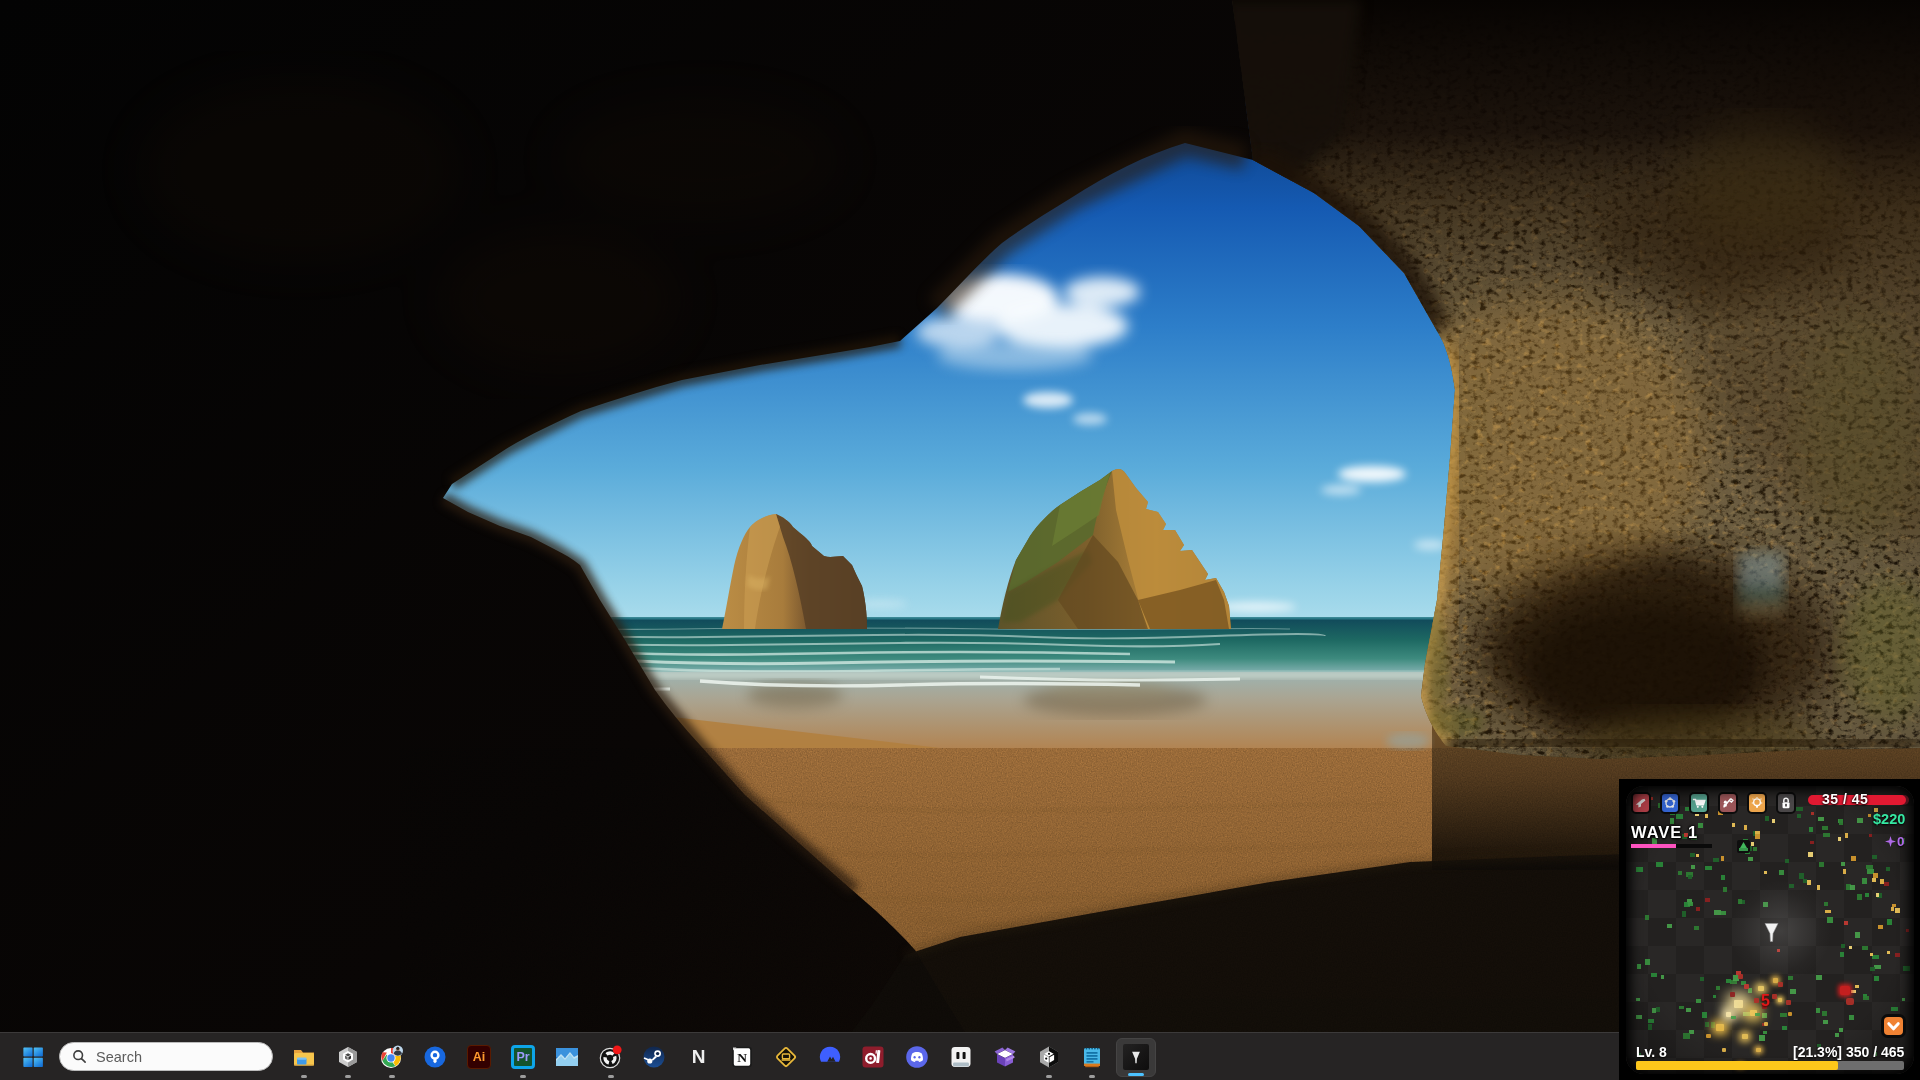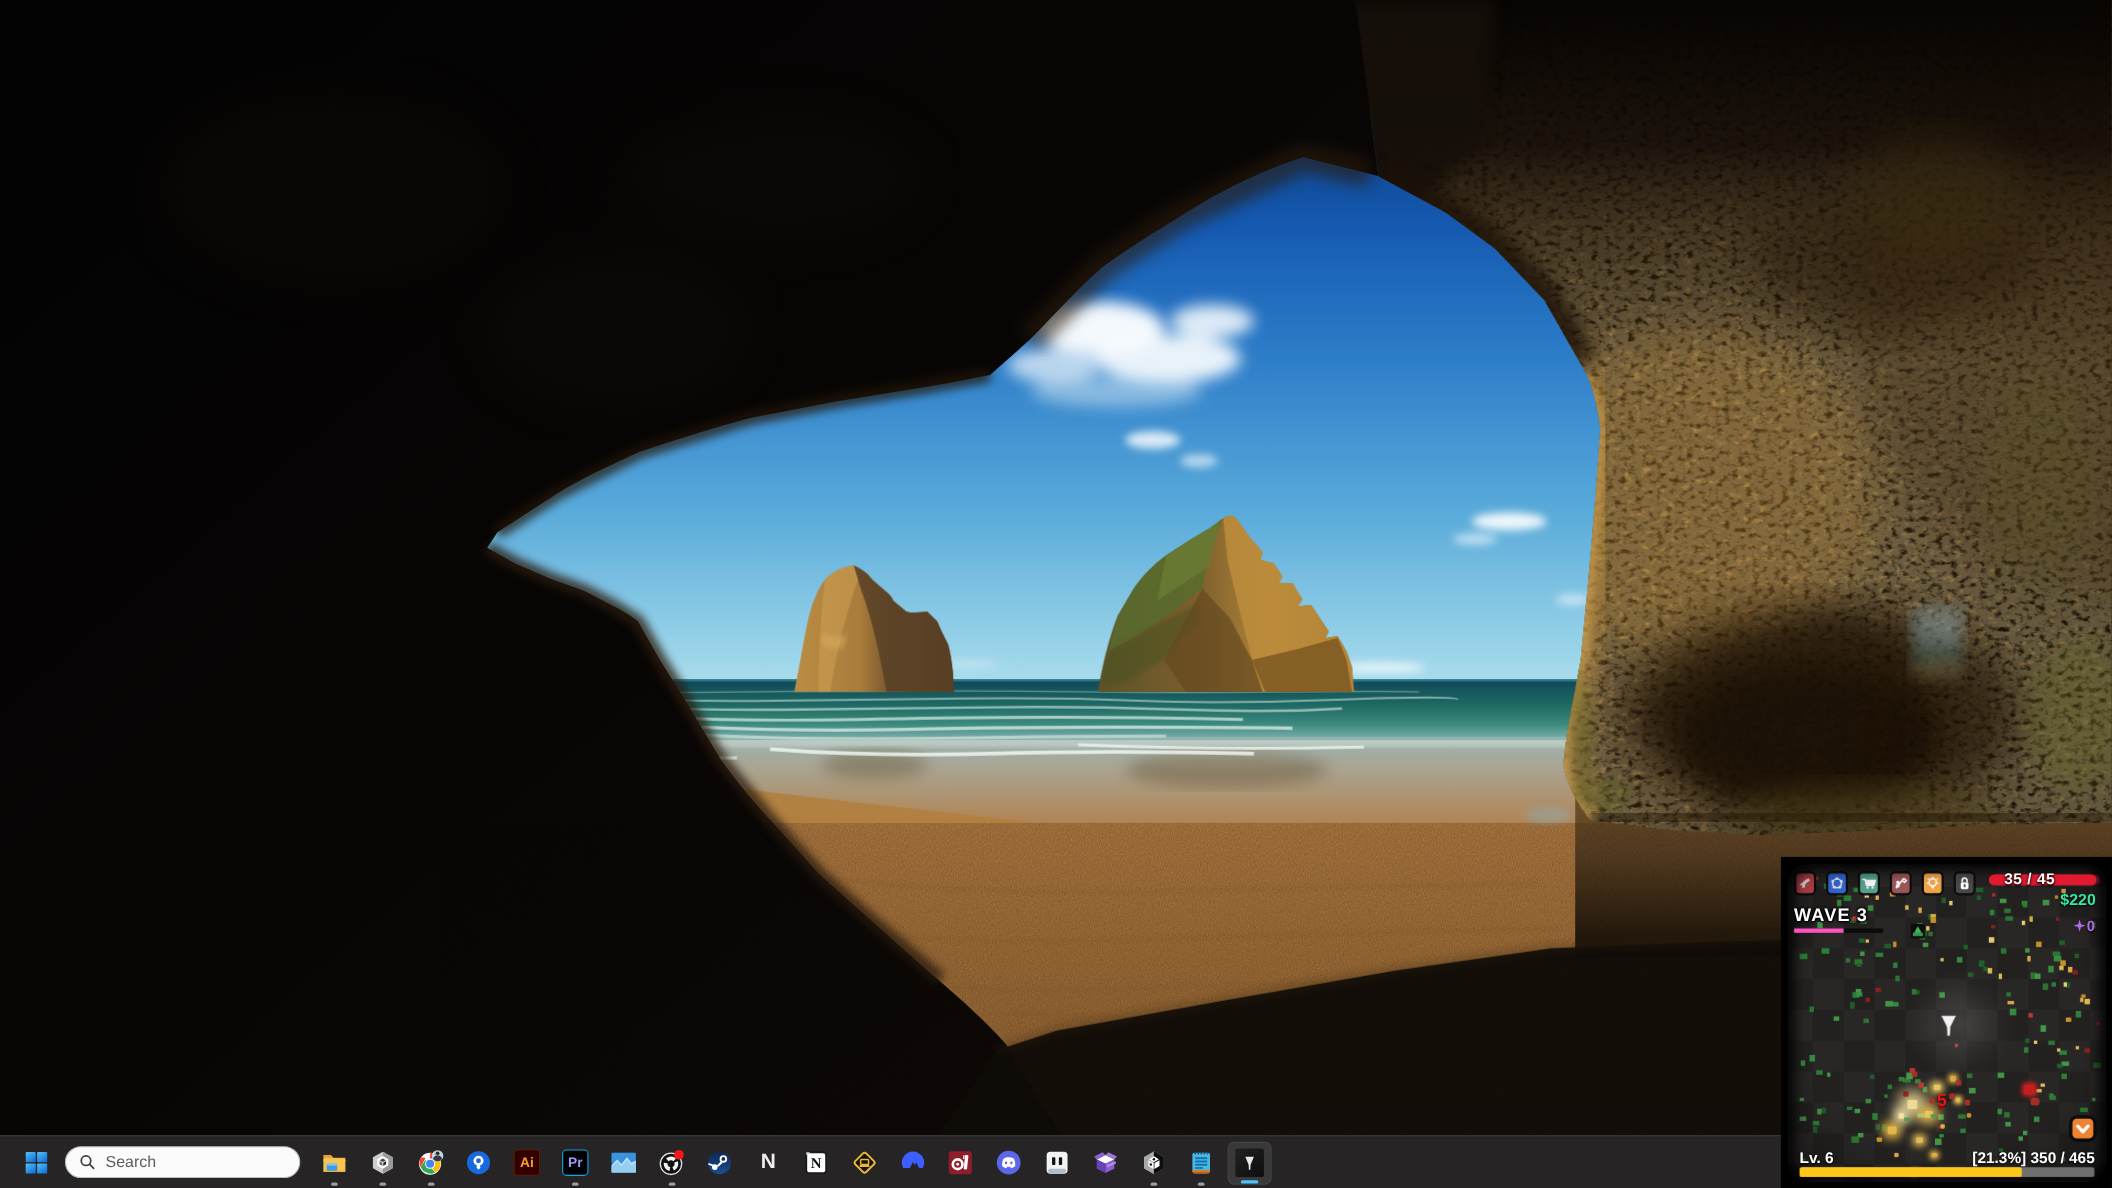--- a/index.html
+++ b/index.html
@@ -530,25 +530,25 @@
           </svg>
         </div>
   <div id="hpbar">
           <div></div>
           <span>35 / 45</span>
         </div>
   <div id="money">$220</div>
   <div id="mats"><svg width="11" height="11" viewBox="0 0 12 12">
             <path d="M6 0 L7.4 4.6 L12 6 L7.4 7.4 L6 12 L4.6 7.4 L0 6 L4.6 4.6 Z" fill="#b06ae8"></path>
           </svg>0</div>
-  <div id="wave">WAVE 3</div>
+  <div id="wave">WAVE 1</div>
   <div id="wavebar">
           <div></div>
         </div>
-  <div id="lvl">Lv. 6</div>
+  <div id="lvl">Lv. 8</div>
   <div id="xptext">[21.3%] 350 / 465</div>
   <div id="xpbar">
           <div></div>
         </div>
   <div id="red5">5</div>
   <div id="obtn">
           <svg viewBox="0 0 16 16">
             <path d="M3 5 L8 10.5 L13 5" fill="none" stroke="#fff" stroke-width="3.2" stroke-linecap="round" stroke-linejoin="round"></path>
           </svg>
         </div>
@@ -621,21 +621,21 @@
           <circle cx="12" cy="10.2" r="3.4" fill="none" stroke="#fff" stroke-width="2.4"></circle>
           <path d="M10.8 12.5 h2.4 l0.5 4.2 -1.7 1.6 -1.7 -1.6 Z" fill="#fff"></path>
         </svg>
       </div>
       <div class="ticon" style="left:467px;width:24px;height:24px;margin-top:0px">
         <div class="sq" style="background:#300;border:1px solid #5a1a00">
           <span style="color:#ff9a2e;font-weight:700;font-size:12.5px;font-family:'Liberation Sans'">Ai</span>
         </div>
       </div>
       <div class="ticon" style="left:511px;width:24px;height:24px;margin-top:0px">
-        <div class="sq" style="background:#000000;border:1px solid #0ea5e9">
+        <div class="sq" style="background:#14532d;border:3px solid #0ea5e9">
           <span style="color:#9e9bfa;font-weight:700;font-size:12.5px;font-family:'Liberation Sans'">Pr</span>
         </div>
       </div>
       <div class="dash" style="left:520px"></div>
       <div class="ticon" style="left:555px;width:24px;height:24px;margin-top:0px">
         <svg viewBox="0 0 24 24">
           <rect x="1" y="3" width="22" height="18" rx="2" fill="#1f6fc2"></rect>
           <rect x="1" y="3" width="22" height="9" fill="#3b92dd"></rect>
           <path d="M1 14 L6 9 L10 13 L15 7 L19 12 L23 10 V21 H1 Z" fill="#bfe2f5"></path>
           <path d="M1 16 L6 11 L10 15 L15 9 L19 14 L23 12 V21 H1 Z" fill="#8ecdf0" opacity="0.9"></path>

